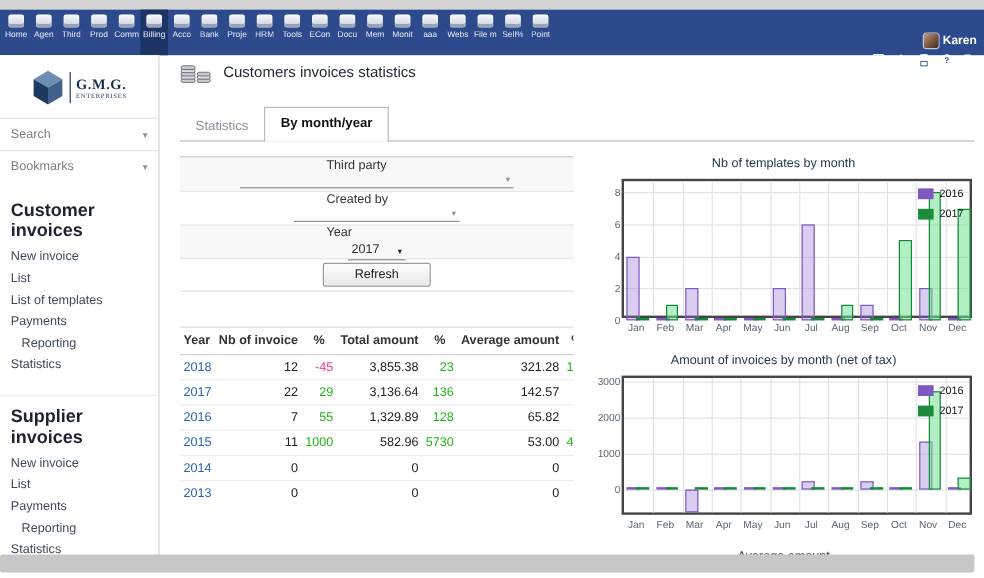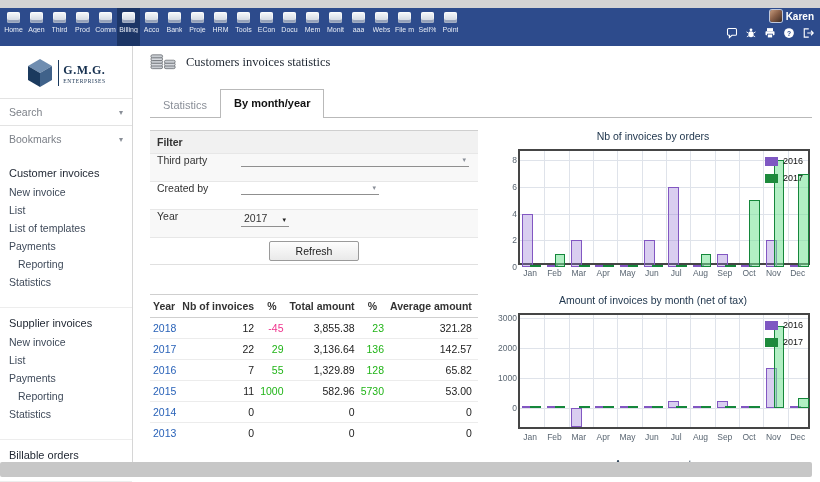--- a/index.html
+++ b/index.html
@@ -12,21 +12,21 @@
   .topbar { position:absolute; left:0; top:8px; width:820px; height:38px; background:#2d4b8c; }
   .nav-items { position:absolute; left:2px; top:0; height:38px; display:flex; }
   .nav-item { width:23px; height:38px; display:flex; flex-direction:column; align-items:center;
     padding-top:4px; cursor:pointer; }
   .nav-item.active { background:#1c3566; }
   .app-ico { width:13px; height:11px; border-radius:2px;
     background:linear-gradient(#f8fafc,#c6cedb);
     box-shadow:inset 0 -3px 0 rgba(80,100,140,.45), inset 0 0 0 1px rgba(255,255,255,.5); }
   .nav-label { margin-top:3px; font-size:7px; color:#e8edf6; white-space:nowrap; overflow:hidden;
     max-width:23px; }
-  .topbar-right { position:absolute; right:6px; top:2px; text-align:right; }
+  .topbar-right { position:absolute; right:6px; top:20px; text-align:right; }
   .userline { display:flex; align-items:center; justify-content:flex-end; gap:4px; cursor:pointer; }
   .avatar { width:12px; height:12px; border-radius:2px;
     background:linear-gradient(135deg,#c59b7d 0%,#8a6049 45%,#3c2b22 100%);
     box-shadow:0 0 0 1px rgba(255,255,255,.7); }
   .username { color:#fff; font-size:10px; font-weight:bold; }
   .quick-icons { display:flex; gap:7px; justify-content:flex-end; margin-top:3px; }
   .quick-icons .qi { width:12px; height:12px; cursor:pointer; }
 
   
   .sidebar { position:absolute; left:0; top:46px; width:133px; height:416px; background:#fff;
@@ -35,41 +35,41 @@
   .logo-vline { width:1px; height:26px; background:#1b3a5e; }
   .logo-t1 { font-family:"Liberation Serif","DejaVu Serif",serif; font-weight:bold; font-size:12px;
     color:#16304f; letter-spacing:.5px; }
   .logo-t2 { font-family:"Liberation Serif","DejaVu Serif",serif; font-size:5.5px; color:#16304f;
     letter-spacing:.6px; }
   .side-select { display:flex; justify-content:space-between; align-items:center;
     padding:7px 9px; border-top:1px solid #e3e3e3; color:#7c8088; font-size:10.5px; cursor:pointer; }
   .side-select:last-of-type { border-bottom:1px solid #e3e3e3; }
   .caret { color:#8a8f98; font-size:8px; }
   .side-menu { padding-top:6px; }
-  .side-sec-title { padding:9px 9px 4px; font-size:11px; font-weight:normal; color:#1d2430;
+  .side-sec-title { padding:9px 9px 4px; font-size:15px; font-weight:bold; color:#1d2430;
     cursor:pointer; }
   .side-sec + .side-sec { border-top:1px solid #ededed; margin-top:16px; }
   .side-item { padding:3px 9px; font-size:10.5px; color:#3f4a5a; cursor:pointer; white-space:nowrap; }
   .side-item.indent { padding-left:18px; }
 
   
-  .page-head { position:absolute; left:150px; top:53px; display:flex; align-items:center; gap:9px;font-family:Liberation Serif, serif; }
+  .page-head { position:absolute; left:150px; top:53px; display:flex; align-items:flex-start; gap:9px; }
   .page-title { font-size:12.5px; color:#1f2732; }
   .tabs { position:absolute; left:150px; top:89px; height:29px; display:flex; align-items:flex-end; }
   .tab { padding:7px 13px; font-size:11px; color:#8a8f98; cursor:pointer; position:relative; }
   .tab.active { background:#fff; border:1px solid #b9b9b9; border-bottom:none; color:#111;
     font-weight:bold; z-index:2; height:29px; }
   .tab-line { position:absolute; left:150px; top:117px; width:662px; height:1px; background:#b9b9b9; }
 
   
   .leftcol { position:absolute; left:150px; top:130px; width:328px; }
   .filter-panel { border-top:1px solid #cfcfcf; border-bottom:1px solid #e0e0e0; }
   .filter-head { background:#f1f1f1; padding:5px 7px; font-size:10.5px; font-weight:bold; color:#333; }
-  .f-row { display:flex; align-items:flex-start; height:28px; border-top:1px solid #e7e7e7;
-    font-size:10.5px; color:#333; padding:0 7px; }
+  .f-row { display:flex; align-items:center; height:28px; border-top:1px solid #e7e7e7;
+    font-size:10.5px; color:#333; padding:0 7px;flex-direction:column; }
   .f-row:nth-child(odd) { background:#f8f8f8; }
   .f-label { width:84px; flex:none; }
   .sel { border-bottom:1px solid #8f8f8f; display:flex; justify-content:space-between;
     align-items:flex-end; padding:2px 3px; cursor:pointer; color:#333; }
   .sel .caret { font-size:7px; }
   .sel.dark .caret { color:#222; }
   .f-btn-row { display:flex; justify-content:center; align-items:center; height:27px;
     border-top:1px solid #e7e7e7; }
   .btn { font-size:10.5px; color:#222; background:linear-gradient(#fdfdfd,#e9e9e9);
     border:1px solid #9a9a9a; border-radius:2px; padding:3px 26px; cursor:pointer; }
@@ -297,21 +297,20 @@
   </div>
 
   <div class="tabs" id="tabs">
       <div class="tab">Statistics</div>
       <div class="tab active">By month/year</div>
     </div>
   <div class="tab-line"></div>
 
   <div class="leftcol">
     <div class="filter-panel">
-      <div class="filter-head">Filter</div>
       <div id="filterRows">
           <div class="f-row">
             <div class="f-label">Third party</div>
             <div class="sel" style="width: 228px;">
               <span></span>
               <span class="caret">▾</span>
             </div>
           </div>
           <div class="f-row">
             <div class="f-label">Created by</div>
@@ -331,21 +330,21 @@
       <div class="f-btn-row">
         <button class="btn">Refresh</button>
       </div>
     </div>
 
     <div class="stats-wrap">
       <table class="stats">
         <thead>
             <tr id="statHead">
               <th style="text-align: left; width: 34px;">Year</th>
-              <th>Nb of invoices</th>
+              <th>Nb of invoice</th>
               <th>%</th>
               <th>Total amount</th>
               <th>%</th>
               <th>Average amount</th>
               <th>%</th>
             </tr>
           </thead>
         <tbody id="statBody">
             <tr>
               <td class="c-year"><a>2018</a></td>
@@ -401,21 +400,21 @@
               <td>0</td>
               <td></td>
             </tr>
           </tbody>
       </table>
     </div>
   </div>
 
   <div class="rightcol" id="charts">
       <div class="chart-block">
-        <div class="chart-title">Nb of invoices by orders</div>
+        <div class="chart-title">Nb of templates by month</div>
         <div class="plot">
           <div class="gl-v" style="left: 24.3333px;"></div>
           <div class="gl-v" style="left: 48.6667px;"></div>
           <div class="gl-v" style="left: 73px;"></div>
           <div class="gl-v" style="left: 97.3333px;"></div>
           <div class="gl-v" style="left: 121.667px;"></div>
           <div class="gl-v" style="left: 146px;"></div>
           <div class="gl-v" style="left: 170.333px;"></div>
           <div class="gl-v" style="left: 194.667px;"></div>
           <div class="gl-v" style="left: 219px;"></div>

